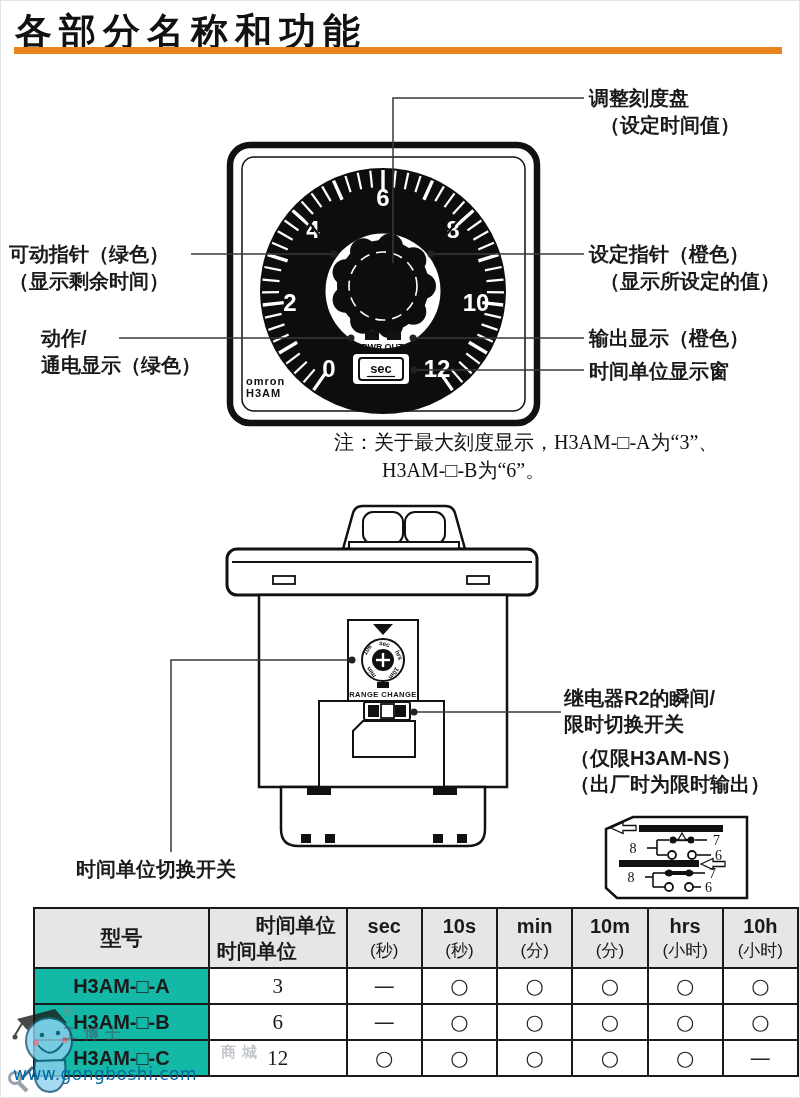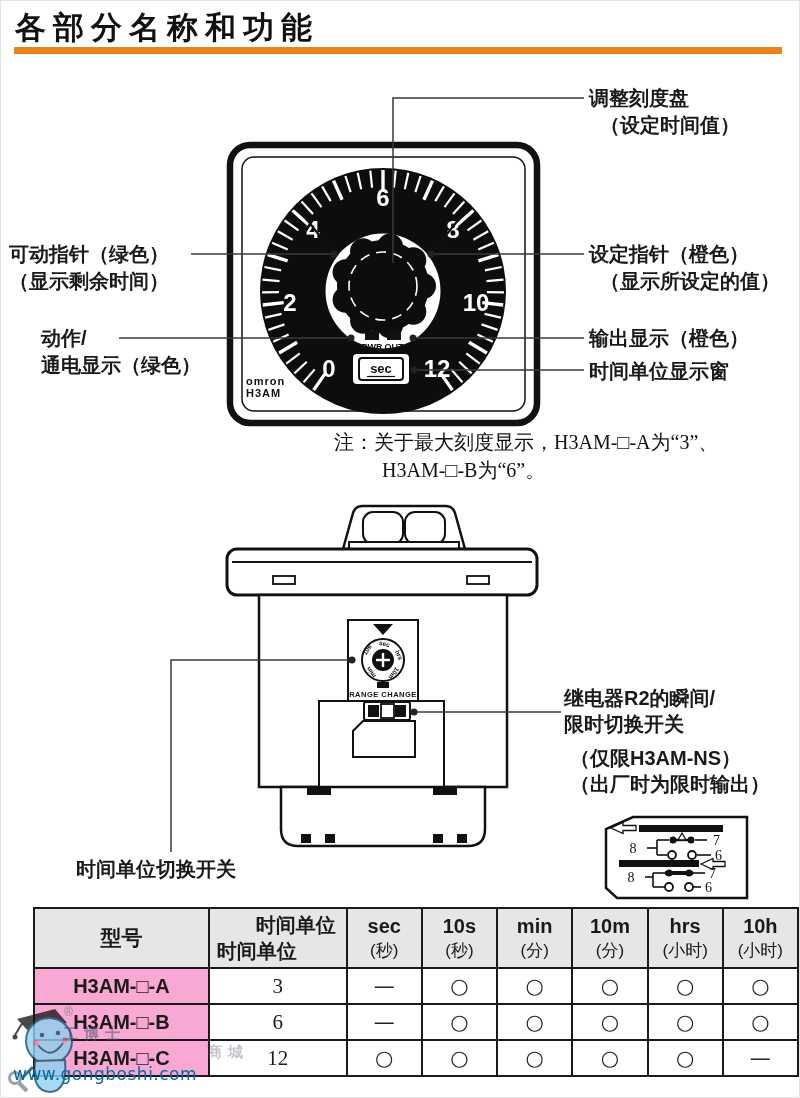--- a/index.html
+++ b/index.html
@@ -1,27 +1,27 @@
 <!DOCTYPE html>
 <html><head>
 <meta charset="utf-8">
 <style>
   html,body{margin:0;padding:0;background:#fff;}
   .page{position:relative;width:800px;height:1098px;background:#ffffff;overflow:hidden;
         font-family:"Liberation Sans",sans-serif;color:#1a1a1a;border:1px solid #e3e3e3;box-sizing:border-box;}
-  .page-title{position:absolute;left:14px;top:6px;font-size:31px;font-weight:800;letter-spacing:7px;color:#111;}
+  .page-title{position:absolute;left:14px;top:6px;font-size:37px;font-weight:800;letter-spacing:7px;color:#111;}
   .accent-rule{position:absolute;left:13px;top:46px;width:768px;height:7px;background:#E8831E;}
   svg.art{position:absolute;left:0;top:0;}
   .callout{position:absolute;font-size:20px;font-weight:600;color:#1a1a1a;line-height:27px;white-space:nowrap;}
   .indent1{padding-left:11px;}
   .note-line{position:absolute;font-family:"Liberation Serif",serif;font-size:20px;color:#111;white-space:nowrap;}
   table.spec{position:absolute;left:32px;top:906px;border-collapse:collapse;table-layout:fixed;background:#fff;}
   table.spec td,table.spec th{border:2px solid #1a1a1a;padding:0;text-align:center;vertical-align:middle;}
   table.spec .hdr{background:#e6e6e6;height:58px;}
-  .gray{background:#f9a8d4;}
+  .gray{background:#14b8a6;}
   .h-model{font-size:21px;font-weight:700;}
   .h-split{font-size:20px;font-weight:700;line-height:26px;}
   .h-split .t-unit{display:block;text-align:right;padding-right:10px;}
   .h-split .t-range{display:block;text-align:left;padding-left:7px;}
   .h-u{display:block;font-size:20px;font-weight:700;line-height:25px;}
   .h-c{display:block;font-size:17px;font-weight:500;line-height:23px;}
   .row-td{height:34px;}
   .model{font-size:20px;font-weight:700;}
   .range{font-family:"Liberation Serif",serif;font-size:21px;}
   .sym{font-family:"DejaVu Sans",sans-serif;font-size:21px;color:#222;}
@@ -406,16 +406,16 @@
       <circle cx="53" cy="30" r="2.3" fill="#14506e"></circle>
     <circle cx="31" cy="40" r="3" fill="#ef8aa0"></circle>
       <circle cx="60" cy="37" r="3" fill="#ef8aa0"></circle>
     <path d="M30,58 Q26,88 45,89 Q63,88 60,57 Z" fill="#8ed2f0" stroke="#14506e" stroke-width="2"></path>
     <line x1="28" y1="64" x2="16" y2="76" stroke="#14506e" stroke-width="3"></line>
     <line x1="8" y1="74" x2="22" y2="88" stroke="#7e8b99" stroke-width="4"></line>
     <circle cx="10" cy="75" r="5.5" fill="#fff" stroke="#7e8b99" stroke-width="3"></circle>
   </svg>
   <div class="wm-reg">®</div>
   <div class="wm-ghost" style="left:62px;top:1024px;">工博士</div>
-  <div class="wm-ghost" style="left:206px;top:1042px;opacity:.6;">商城</div>
+  <div class="wm-ghost" style="left:220px;top:1042px;opacity:.6;">商城</div>
   <div class="wm-url">www.gongboshi.com</div>
 
 </div>
 
 </body></html>

